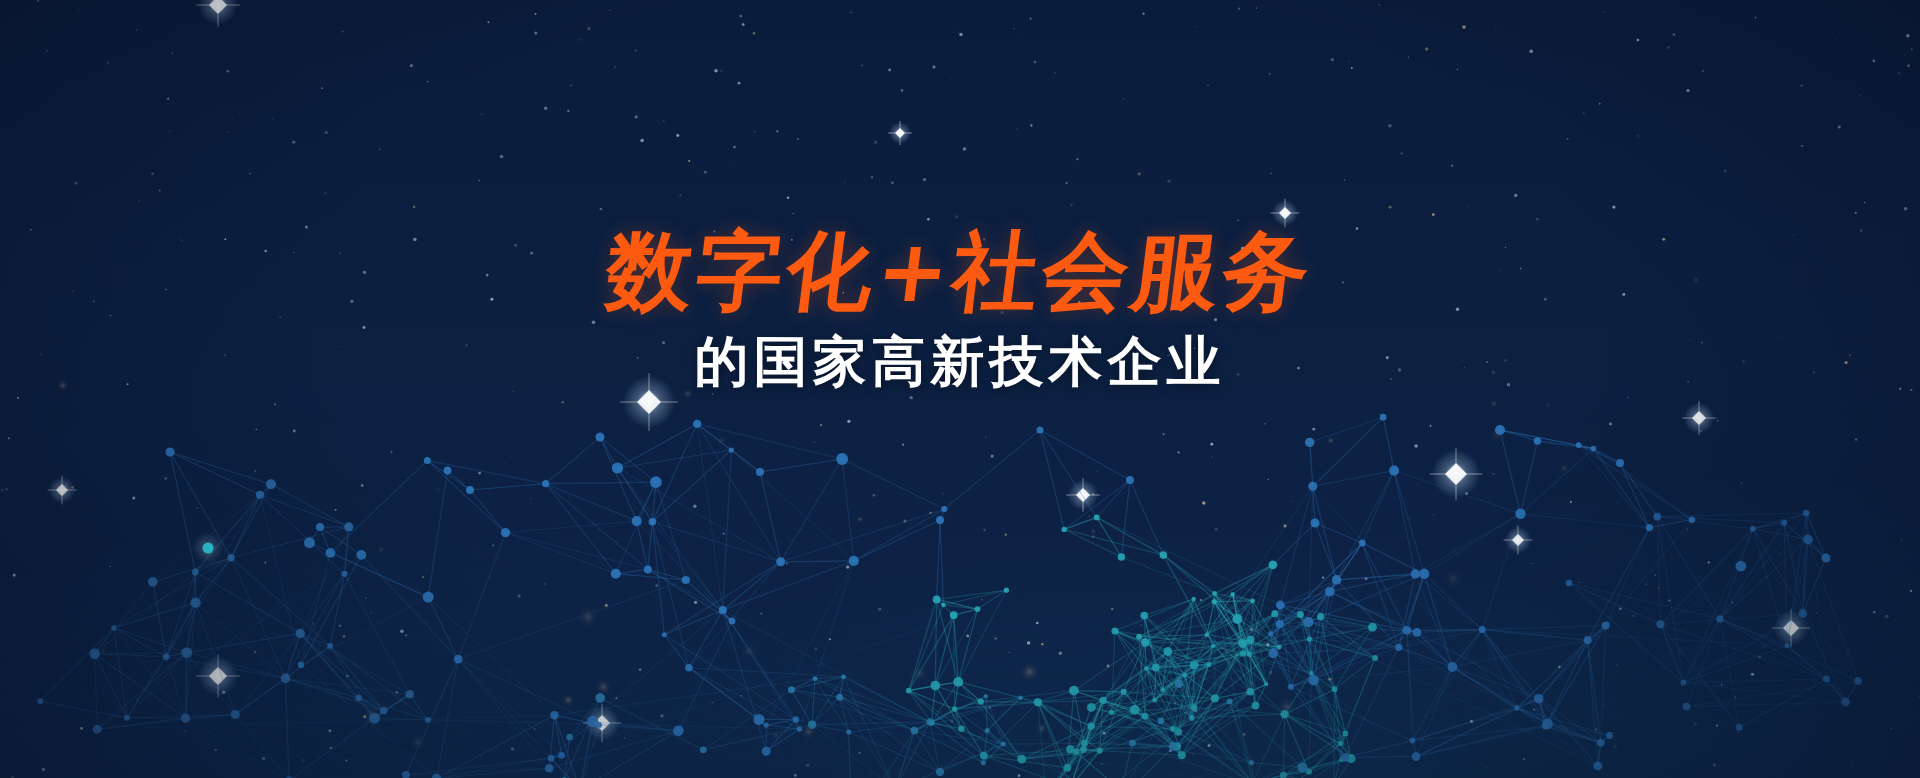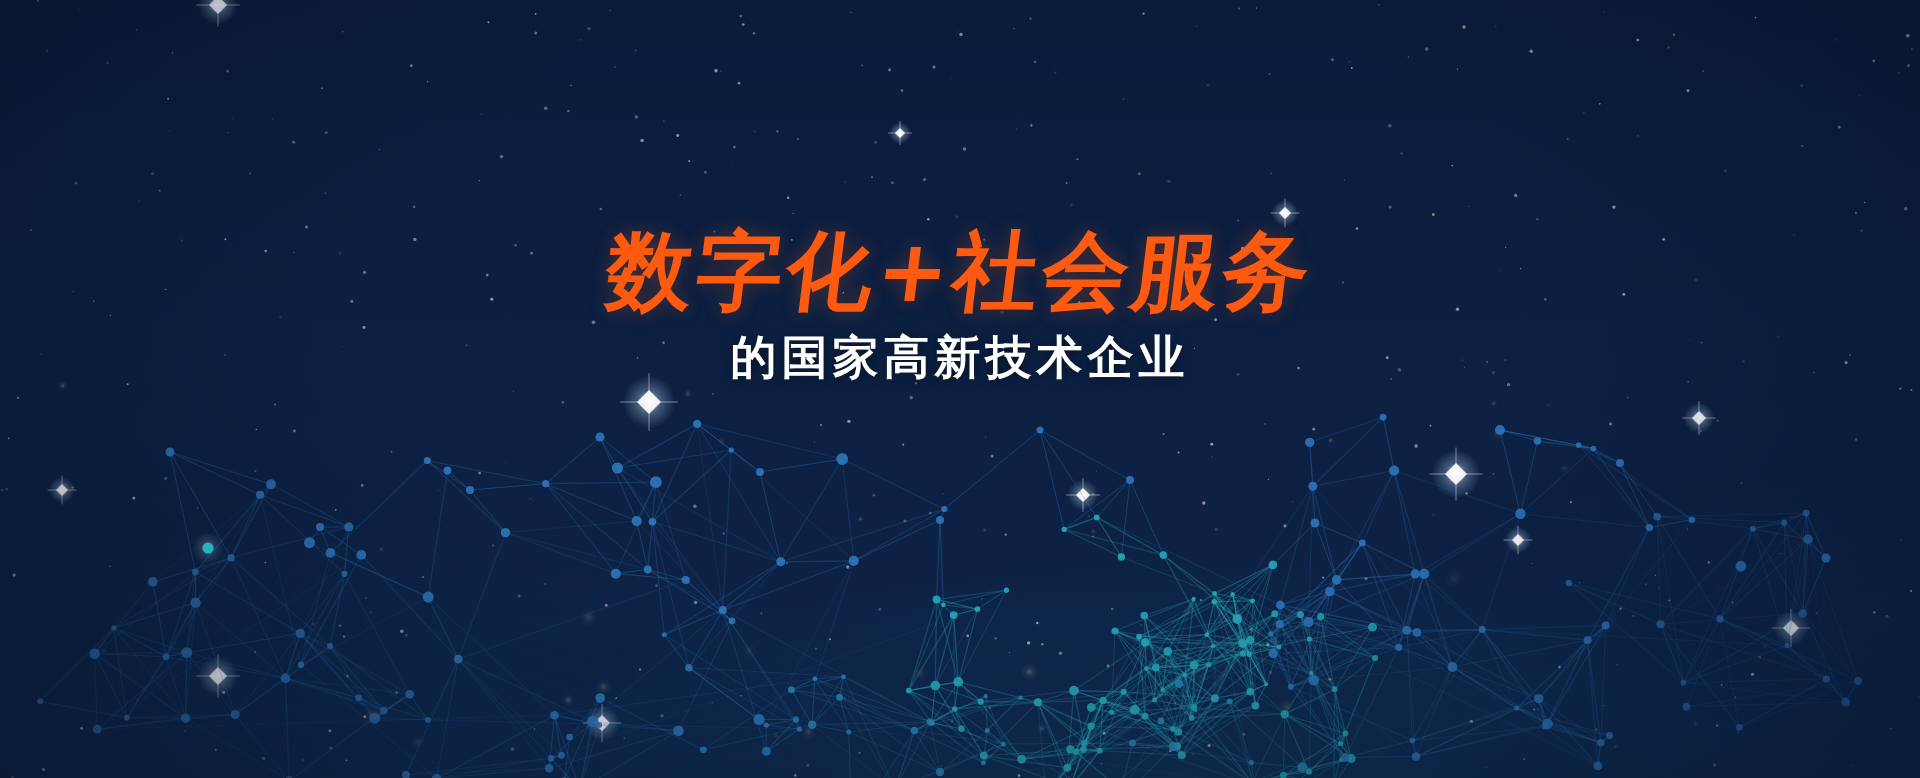--- a/index.html
+++ b/index.html
@@ -42,21 +42,21 @@
     color:#fb5a10;
     transform:skewX(-7deg);
     text-shadow:0 0 18px rgba(251,90,16,0.28);
     white-space:nowrap;
   }
   .subline{
     display:block;
     margin-top:18px;
     font-family:"DejaVu Serif","Liberation Serif",serif;
     font-weight:700;
-    font-size:46px;
+    font-size:54px;
     line-height:1.1;
     letter-spacing:5px;
     color:#ffffff;
     text-shadow:0 2px 12px rgba(0,0,0,0.45);
     white-space:nowrap;
   }
 </style>
 </head>
 <body>
 

